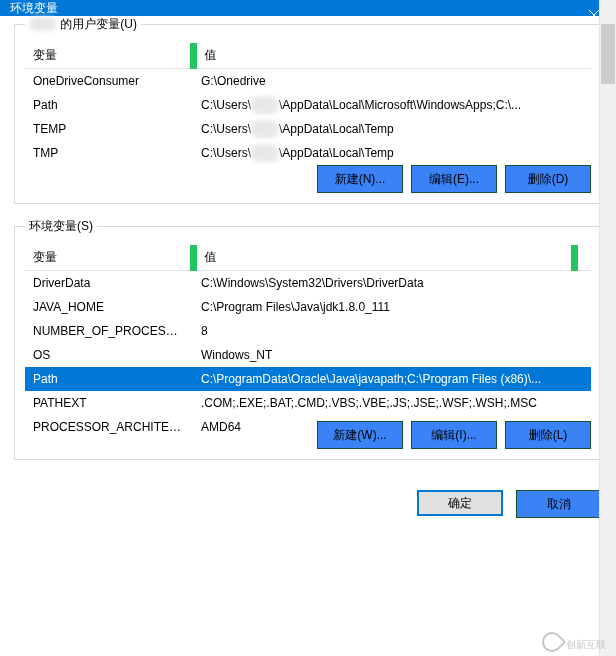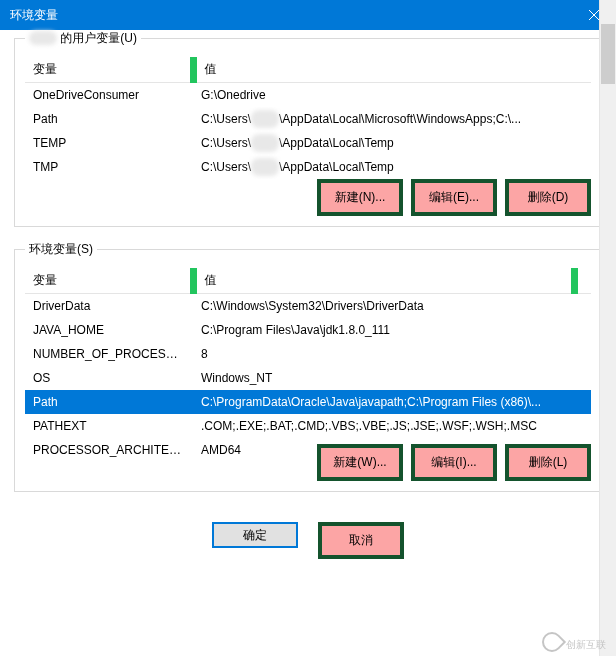--- a/index.html
+++ b/index.html
@@ -9,21 +9,21 @@
     font-size: 12px;
     background: #fff;
     width: 616px;
     height: 656px;
     overflow: hidden;
     position: relative;
   }
   .titlebar {
     background: #0078d7;
     color: #fff;
-    height: 30px;
+    height: 16px;
     display: flex;
     align-items: center;
     padding: 0 10px;
     position: relative;
   }
   .titlebar .title { flex: 1; font-size: 12px; }
   .titlebar .close {
     width: 45px; height: 30px;
     display: flex; align-items: center; justify-content: center;
     cursor: pointer;
@@ -87,37 +87,37 @@
     left: 1px; right: 1px;
     background: #cdcdcd;
   }
   .btn-row {
     display: flex;
     justify-content: flex-end;
     gap: 8px;
   }
   button.win {
     min-width: 86px;
-    height: 37px;
-    background: #fca5a5;
-    border: 4px solid #14532d;
+    height: 28px;
+    background: #3b82f6;
+    border: 1px solid #14532d;
     font-family: inherit;
     font-size: 12px;
     padding: 0 12px;
     cursor: pointer;
   }
   button.win.primary {
     border: 2px solid #0078d7;
     background: #e1e1e1;
     height: 26px;
   }
   .footer {
     display: flex;
-    justify-content: center;
-    gap: 20px;
+    justify-content: flex-end;
+    gap: 13px;
     padding: 6px 14px 0 14px;
   }
   .watermark {
     position: absolute;
     right: 10px; bottom: 4px;
     display: flex; align-items: flex-end; gap: 4px;
     color: #bbb;
     font-size: 10px;
     pointer-events: none;
     opacity: 0.85;

